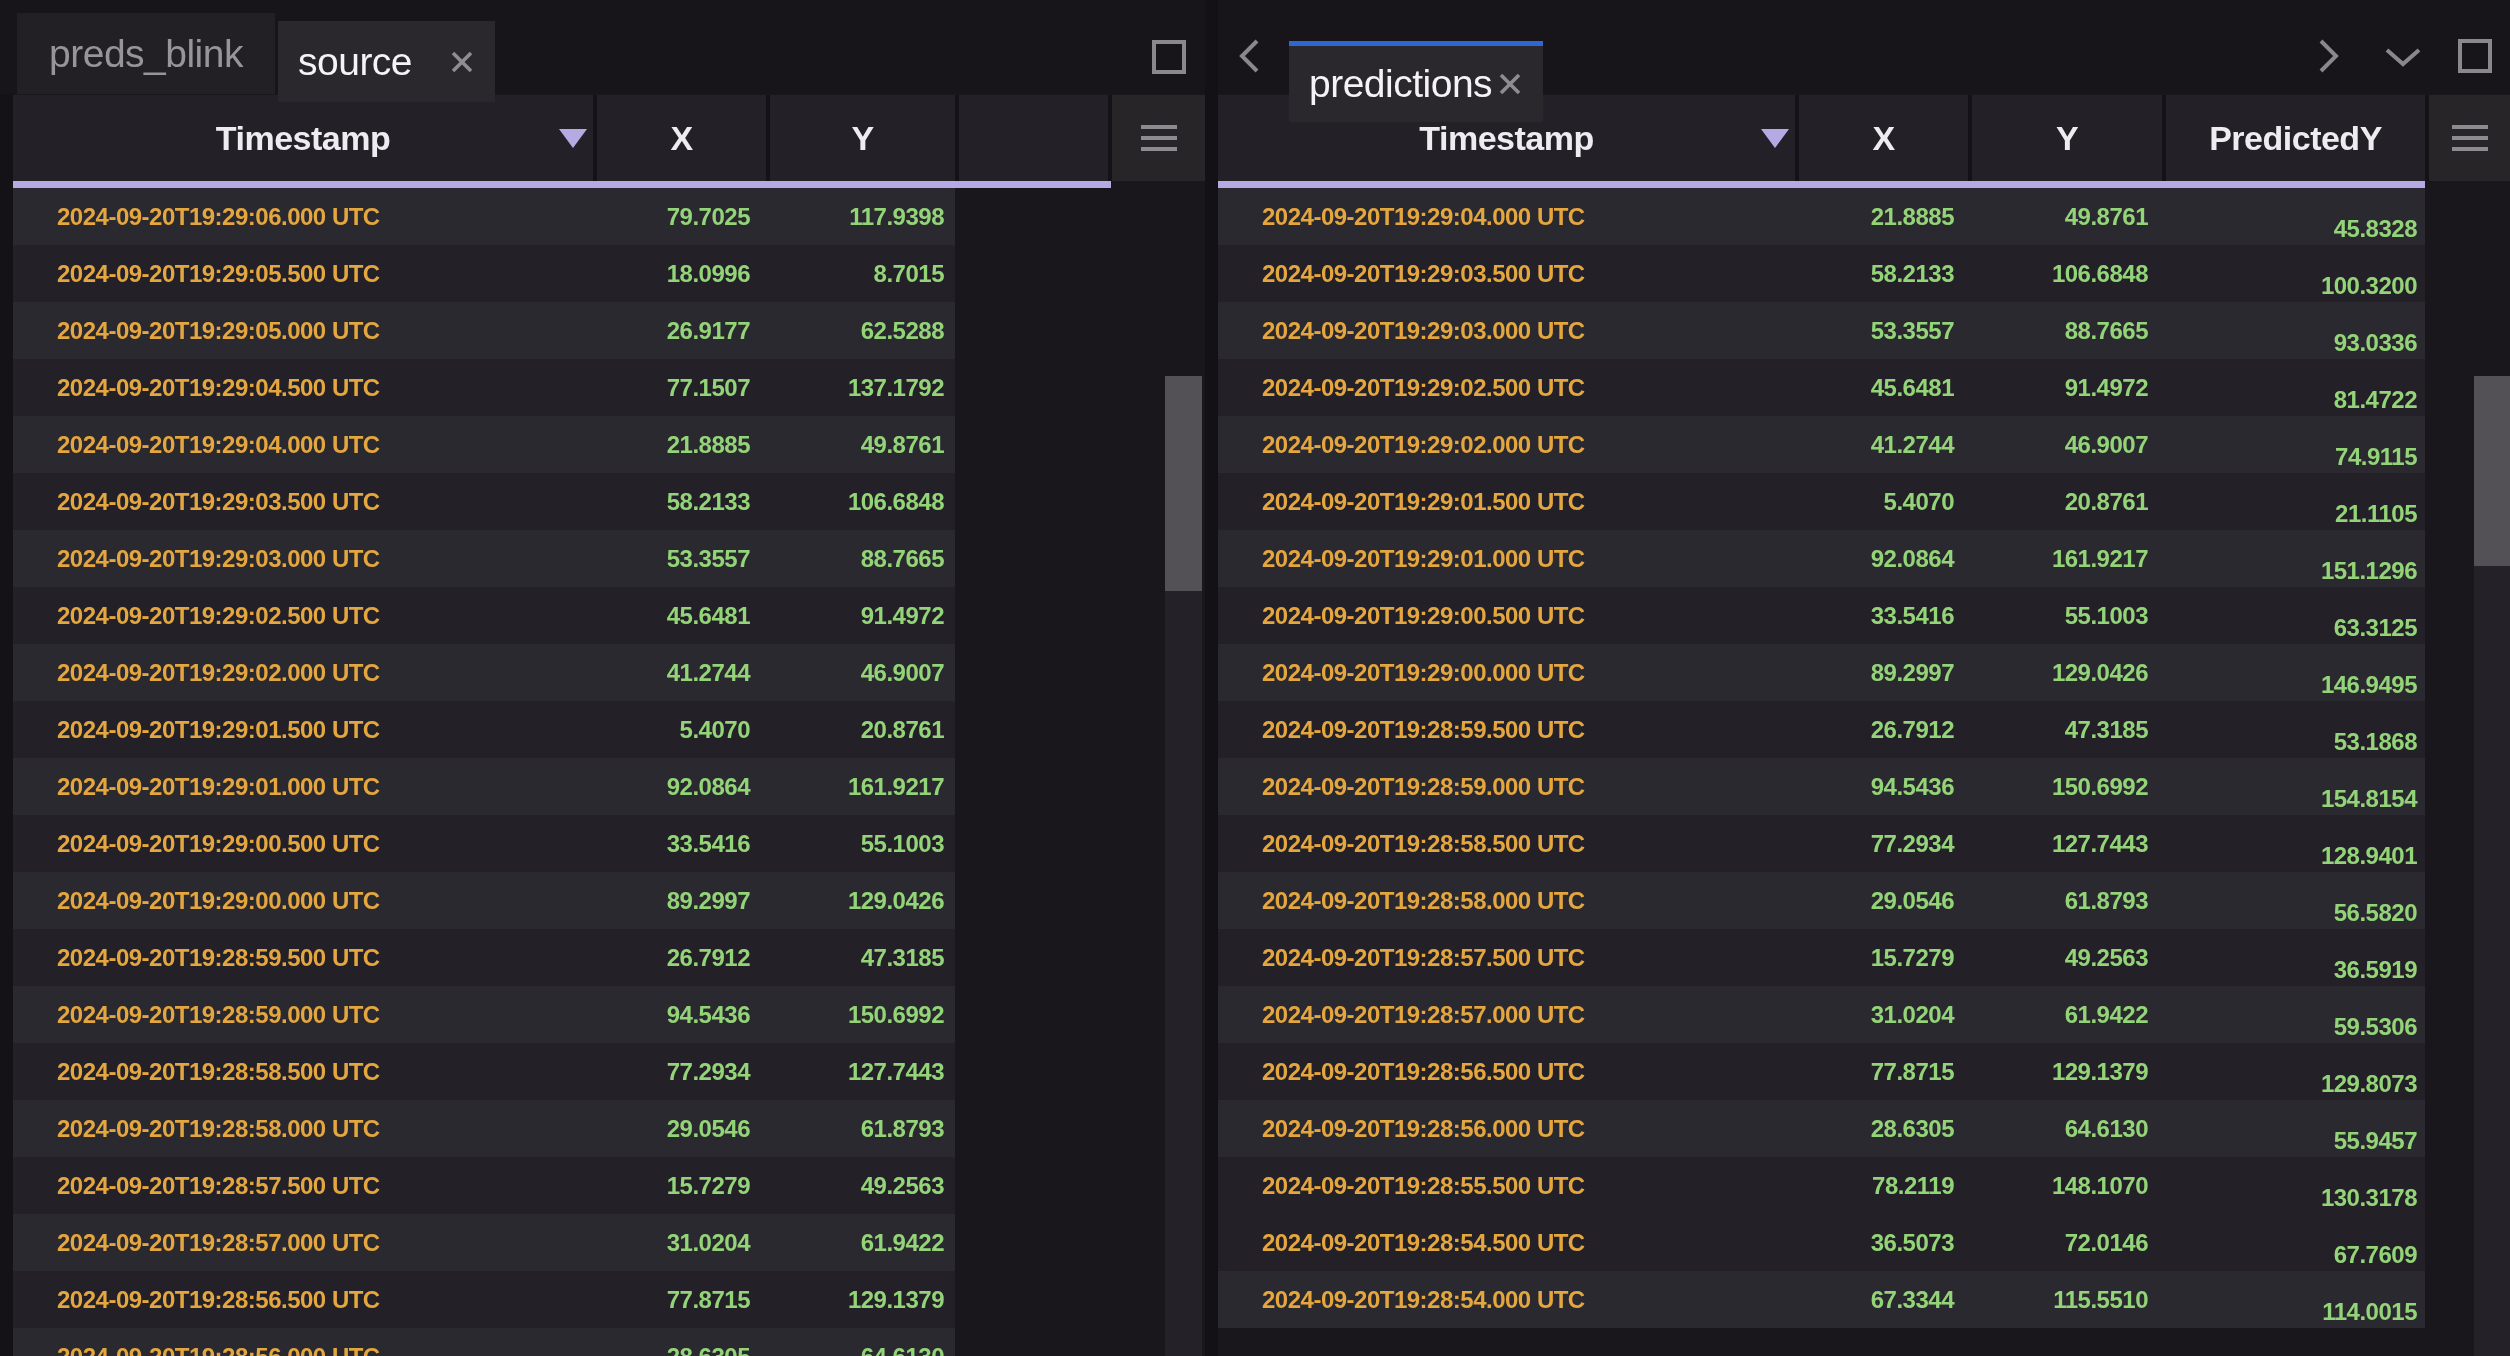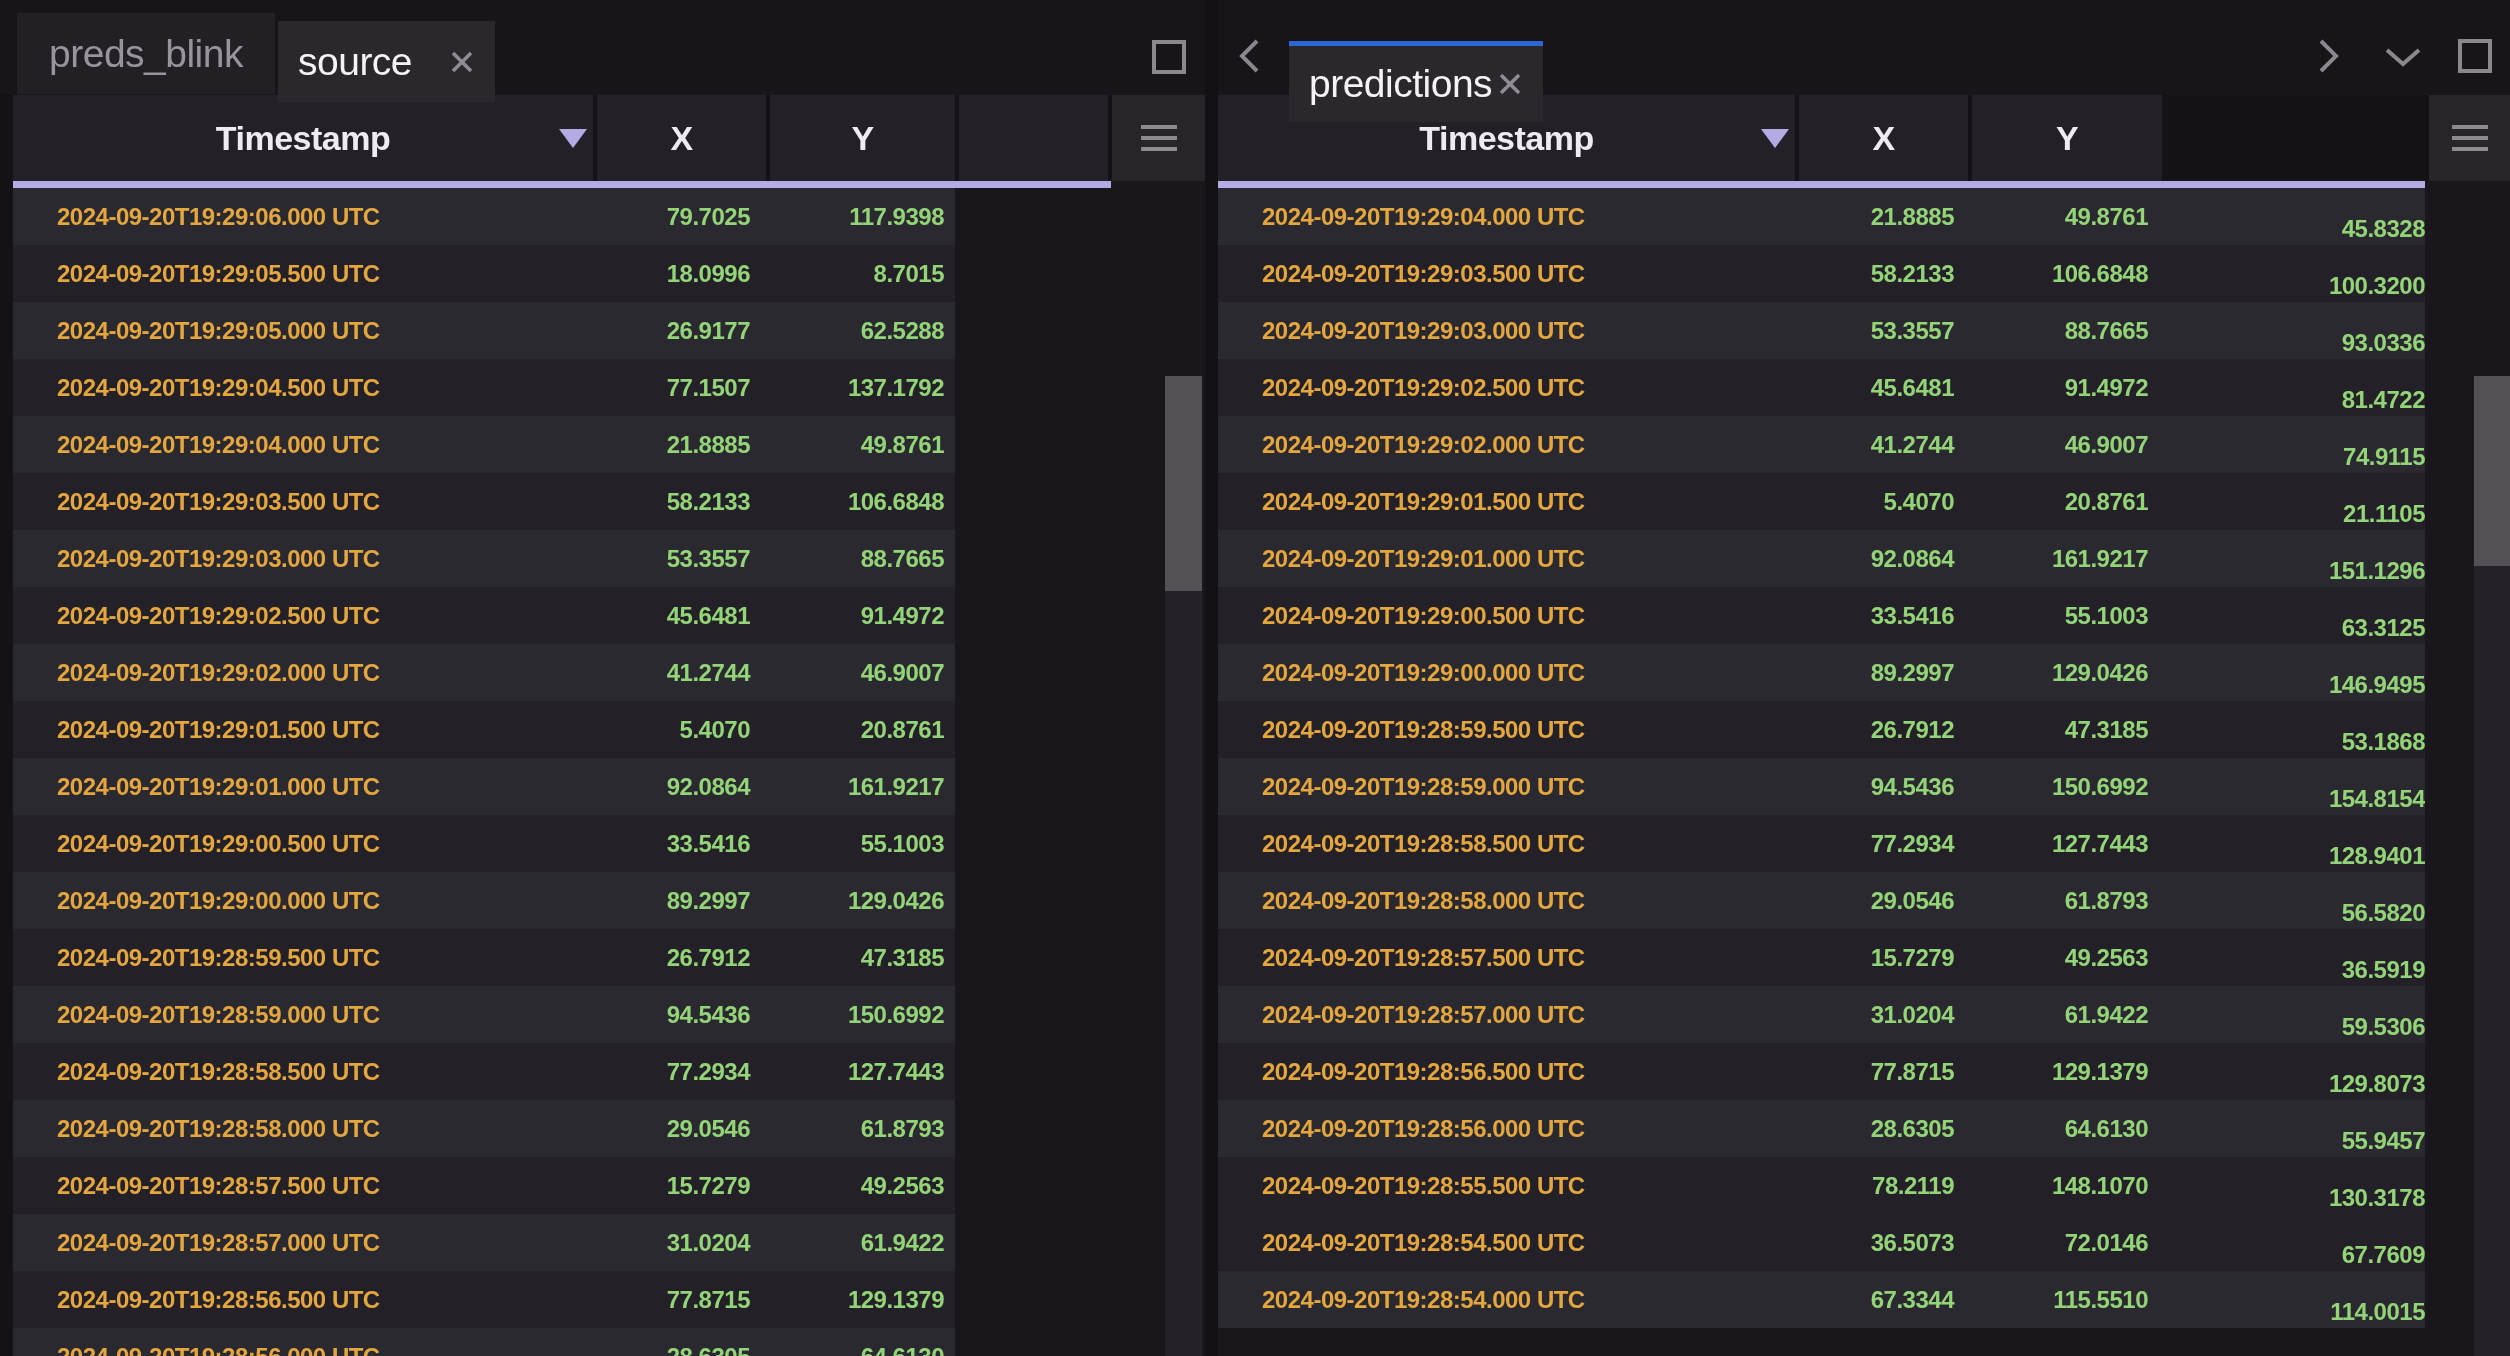--- a/index.html
+++ b/index.html
@@ -81,21 +81,21 @@
   .row-even{background:var(--row-even-bg);}
   .cell{box-sizing:border-box;flex:none;white-space:nowrap;overflow:hidden;}
   .cell-ts{color:var(--timestamp-text);padding-left:44px;text-align:left;}
   .cell-x,.cell-y,.cell-py{color:var(--number-text);text-align:right;}
   .pane-left  .cell-ts{width:584px;}
   .pane-left  .cell-x{width:169px;padding-right:16px;}
   .pane-left  .cell-y{width:189px;padding-right:11px;}
   .pane-right .cell-ts{width:581px;}
   .pane-right .cell-x{width:169px;padding-right:14px;}
   .pane-right .cell-y{width:194px;padding-right:14px;}
-  .pane-right .cell-py{width:263px;margin-top:24px;}
+  .pane-right .cell-py{width:263px;padding-right:8px;margin-top:24px;}
 
   .scroll-track{position:absolute;top:188px;bottom:0;background:var(--scrollbar-track);z-index:2;}
   .pane-left  .scroll-track{left:1165px;width:37px;}
   .pane-right .scroll-track{left:1256px;width:36px;}
   .scroll-handle{position:absolute;left:0;right:0;top:0;background:var(--scrollbar-handle);}
   .pane-left  .scroll-handle{height:215px;}
   .pane-right .scroll-handle{height:190px;}
 </style>
 </head>
 <body>
@@ -290,20 +290,23 @@
     <div class="hcell hc-ts">
       <span>Timestamp</span>
       <div class="sort-tri"></div>
     </div>
     <div class="hcell hc-x">
       <span>X</span>
     </div>
     <div class="hcell hc-y">
       <span>Y</span>
     </div>
+    <div class="hcell hc-py">
+      <span>PredictedY</span>
+    </div>
     <div class="hcell hc-menu">
       <div class="hamburger">
           <span></span>
           <span></span>
           <span></span>
         </div>
     </div>
   </div>
   <div class="underline"></div>
 

